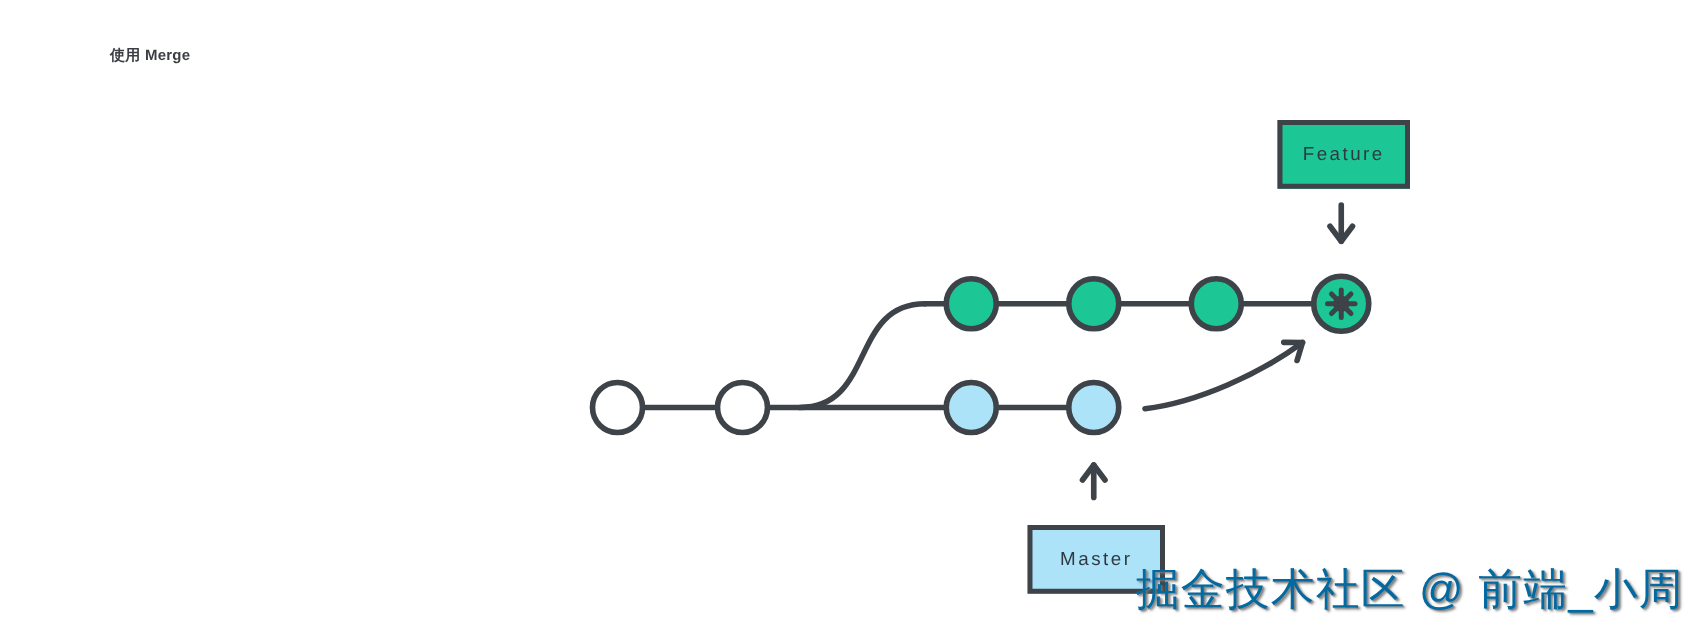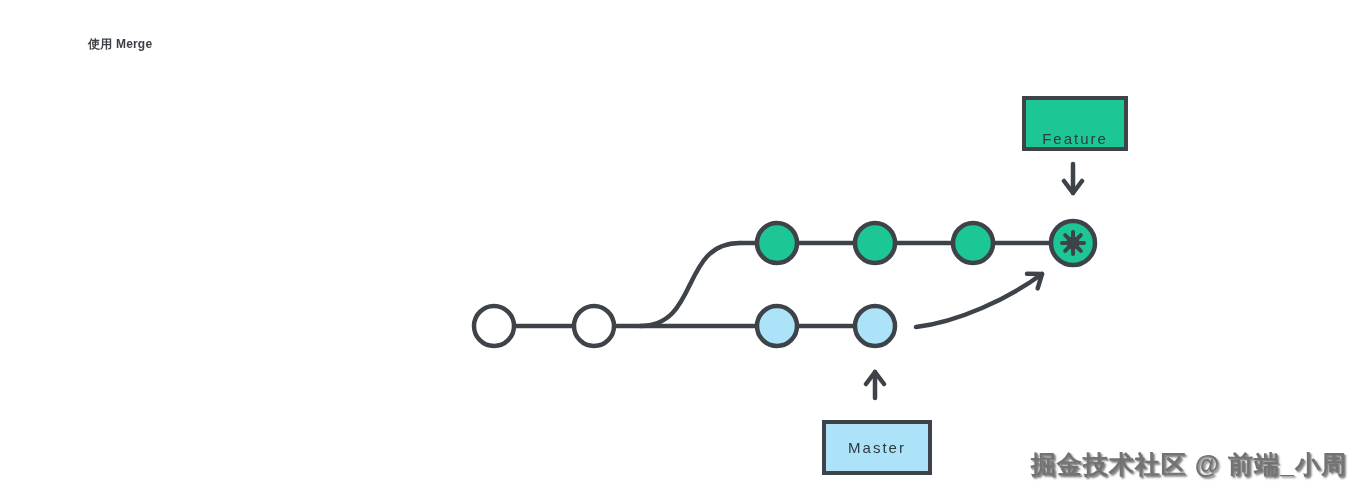--- a/index.html
+++ b/index.html
@@ -40,31 +40,30 @@
   .branch-label{
     position:absolute;
     display:flex;align-items:center;justify-content:center;
     border:4px solid var(--ink);
     font-size:15px;letter-spacing:2px;
     color:#2f3a40;
   }
   .feature-label{
     left:1022px;top:96px;width:106px;height:55px;
     background:var(--green);
-    align-items:flex-end;
   }
   .master-label{
     left:822px;top:420px;width:110px;height:55px;
     background:var(--blue);
   }
   .watermark{
     position:absolute;
     right:3px;top:448px;
-    font-size:25px;font-weight:700;
-    color:#737373;
+    font-size:35px;font-weight:400;
+    color:#0369a1;
     letter-spacing:1px;
     text-shadow:2px 2px 2px rgba(110,110,110,.85), 1px 1px 0 rgba(140,140,140,.6);
     white-space:nowrap;
   }
 </style>
 </head>
 <body>
 
 <div class="page">
 

